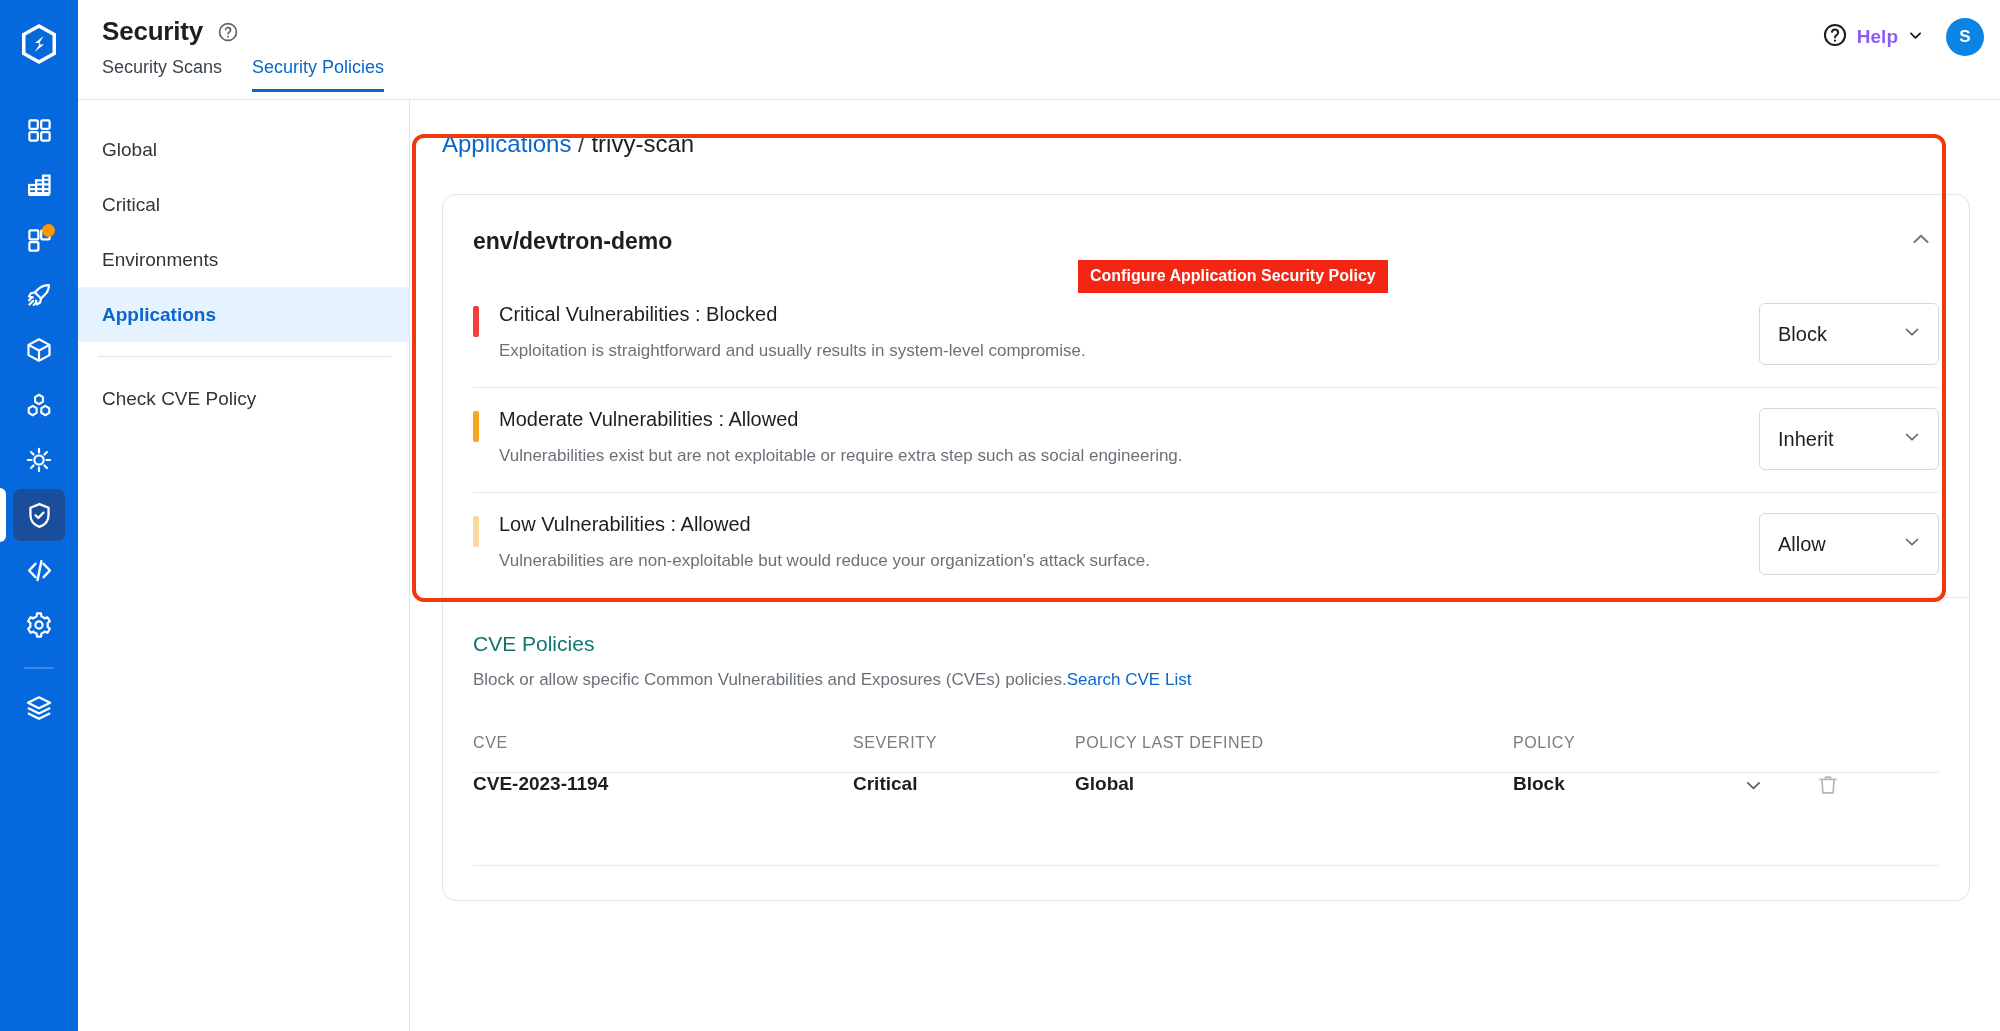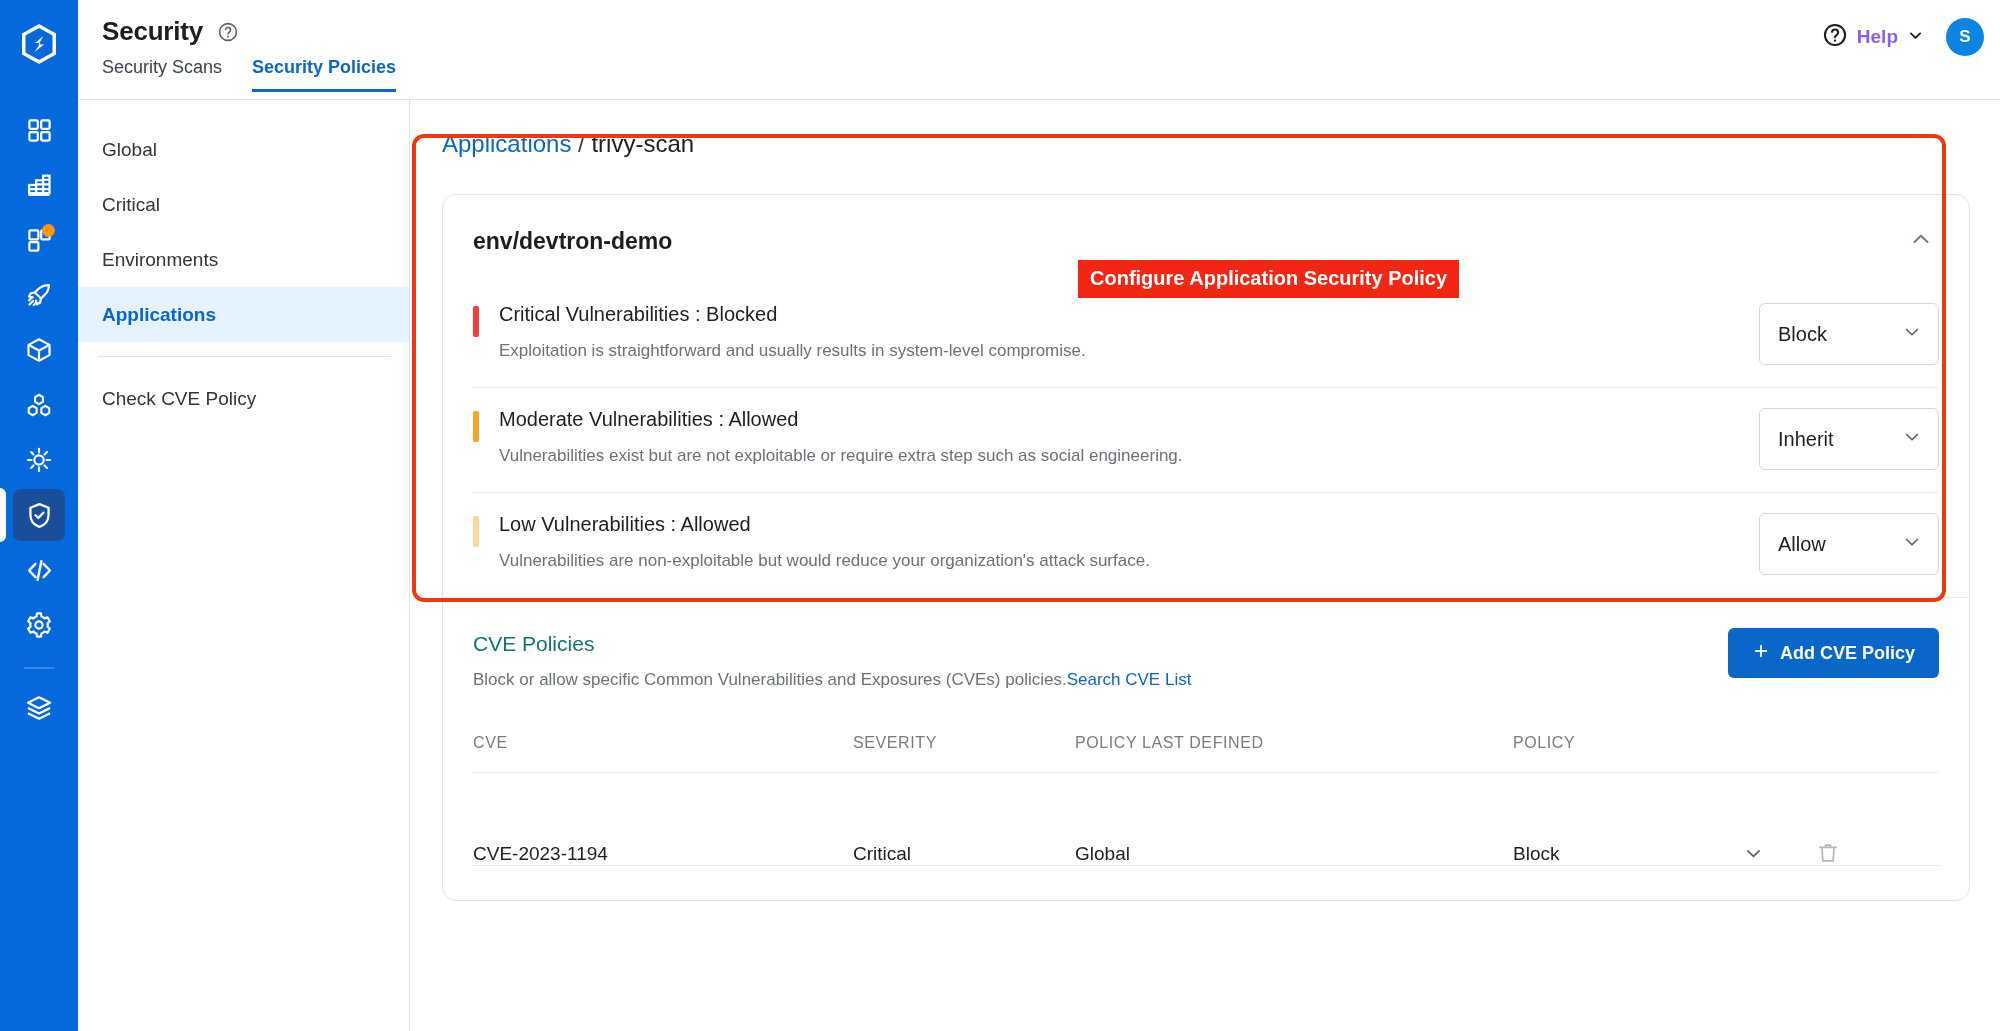--- a/index.html
+++ b/index.html
@@ -41,21 +41,21 @@
     background: #fff;
   }
   .title-row { display: flex; align-items: center; padding: 16px 0 0 24px; gap: 14px; }
   .page-title { font-size: 26px; font-weight: 700; color: #1b1f23; letter-spacing: -.2px; }
   .help-circle-sm { width: 22px; height: 22px; }
   .tabs { display: flex; gap: 30px; padding-left: 24px; margin-top: 10px; }
   .tab {
     font-size: 18px; color: #3b444c; padding-bottom: 11px; cursor: pointer;
     border-bottom: 3px solid transparent;
   }
-  .tab.active { color: #0a66c9; font-weight: 700; border-bottom-color: #0a66c9; }
+  .tab.active { color: #0a66c9; font-weight: 400; border-bottom-color: #0a66c9; }
   .top-right {
     position: absolute; right: 26px; top: 18px; display: flex; align-items: center; gap: 22px;
   }
   .help-btn { display: flex; align-items: center; gap: 9px; cursor: pointer; }
   .help-label { font-size: 19px; font-weight: 700; color: #8b5cf6; }
   .avatar {
     width: 38px; height: 38px; border-radius: 50%; background: #0c84e4;
     color: #fff; font-size: 17px; font-weight: 600;
     display: flex; align-items: center; justify-content: center;
   }
@@ -73,21 +73,21 @@
   .content-col { flex: 1; padding: 30px 40px 0 32px; position: relative; overflow: hidden; }
 
   .breadcrumb { font-size: 24px; margin-bottom: 10px; }
   .crumb-link { color: #0a66c9; cursor: pointer; }
   .crumb-sep { color: #3b444c; }
   .crumb-current { color: #1b1f23; }
 
   
   .annot-label {
     position: absolute; left: 668px; top: 160px; z-index: 6;
-    background: #f22613; color: #fff; font-weight: 700; font-size: 20px;
+    background: #f22613; color: #fff; font-weight: 700; font-size: 16px;
     padding: 7px 12px 8px 12px; white-space: nowrap;
   }
   .annot-box {
     position: absolute; left: 2px; top: 34px; width: 1534px; height: 468px;
     border: 4px solid #f0380d; border-radius: 12px; pointer-events: none; z-index: 5;
   }
 
   
   .card {
     border: 1px solid #e0e4e8; border-radius: 14px; background: #fff;
@@ -125,21 +125,21 @@
     display: flex; align-items: center; gap: 10px; cursor: pointer;
     font-family: "Liberation Sans", sans-serif;
   }
   .cve-table { margin-top: 44px; width: 100%; }
   .cve-thead { display: flex; font-size: 16px; color: #767c83; letter-spacing: .6px; padding-bottom: 20px; }
   .th-cve { width: 380px; }
   .th-sev { width: 222px; }
   .th-pld { width: 438px; }
   .th-pol { width: 230px; }
   .cve-rowline { height: 1px; background: #e7eaee; }
-  .cve-row { display: flex; align-items: flex-end; font-size: 19px; color: #1b1f23; height: 92px; }
+  .cve-row { display: flex; align-items: flex-start; font-size: 19px; color: #1b1f23; height: 92px; font-weight: bold; }
   .cve-row .c-cve { width: 380px; }
   .cve-row .c-sev { width: 222px; }
   .cve-row .c-pld { width: 438px; }
   .cve-row .c-pol { width: 230px; }
   .cve-row .c-act { display: flex; align-items: center; gap: 52px; }
   .icon-btn { cursor: pointer; display: flex; align-items: center; }
   .cve-bottomline { height: 1px; background: #e7eaee; }
   .cve-pad { height: 34px; }
 </style>
 </head>
@@ -378,28 +378,20 @@
           </div>
 
           <div class="row-divider" style="margin:0"></div>
 
           <div class="cve-sec">
             <div class="cve-title">CVE Policies</div>
             <div class="cve-sub">
               <span>Block or allow specific Common Vulnerabilities and Exposures (CVEs) policies.</span><span class="cve-link">Search CVE List</span>
             </div>
 
-            <button class="add-btn">
-              <span>
-                <svg width="18" height="18" viewBox="0 0 24 24" fill="none" stroke="#fff" stroke-width="2.4" stroke-linecap="round">
-                  <path d="M12 5v14M5 12h14"></path>
-                </svg>
-              </span>
-              <span>Add CVE Policy</span>
-            </button>
 
             <div class="cve-table">
               <div class="cve-thead">
                 <div class="th-cve">CVE</div>
                 <div class="th-sev">SEVERITY</div>
                 <div class="th-pld">POLICY LAST DEFINED</div>
                 <div class="th-pol">POLICY</div>
               </div>
               <div class="cve-rowline"></div>
 

